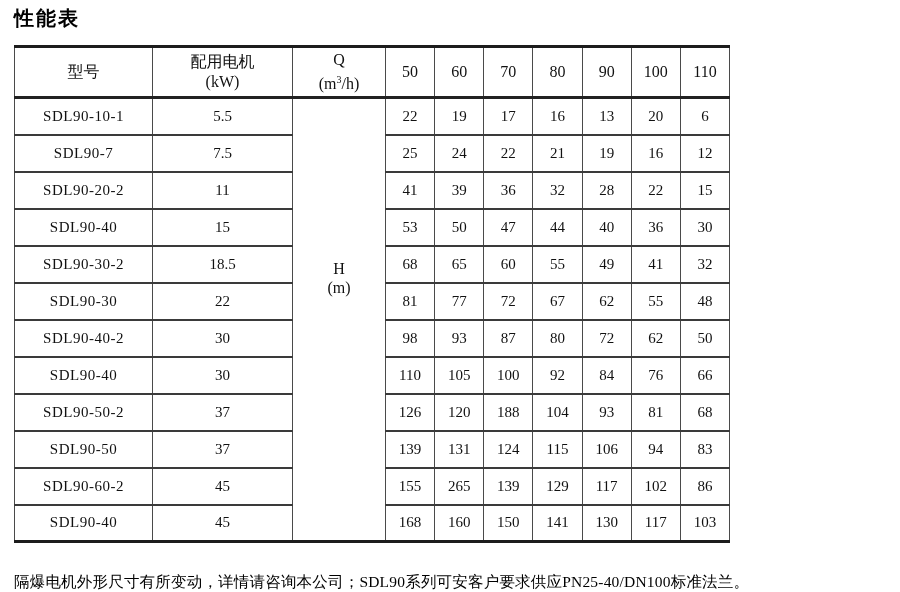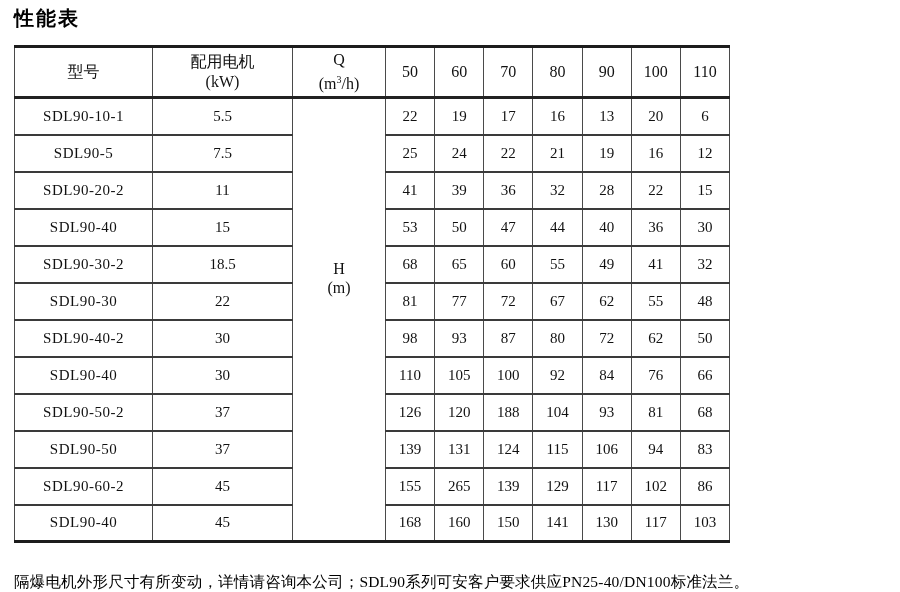--- a/index.html
+++ b/index.html
@@ -144,21 +144,21 @@
           </td>
           <td>22</td>
           <td>19</td>
           <td>17</td>
           <td>16</td>
           <td>13</td>
           <td>20</td>
           <td>6</td>
         </tr>
         <tr>
-          <td class="model-cell">SDL90-5</td>
+          <td class="model-cell">SDL90-7</td>
           <td>7.5</td>
           <td>25</td>
           <td>24</td>
           <td>22</td>
           <td>21</td>
           <td>19</td>
           <td>16</td>
           <td>12</td>
         </tr>
         <tr>

